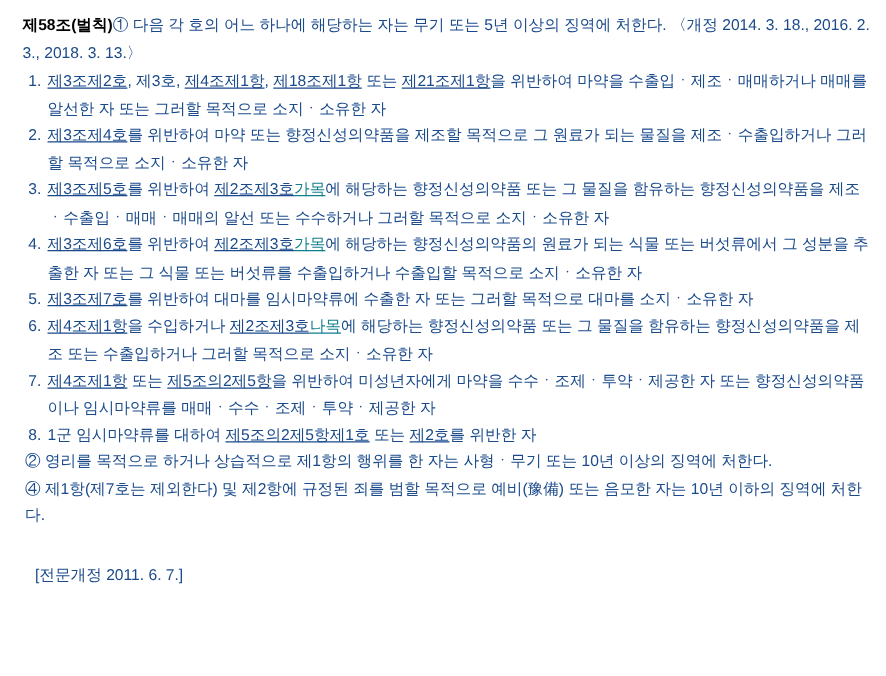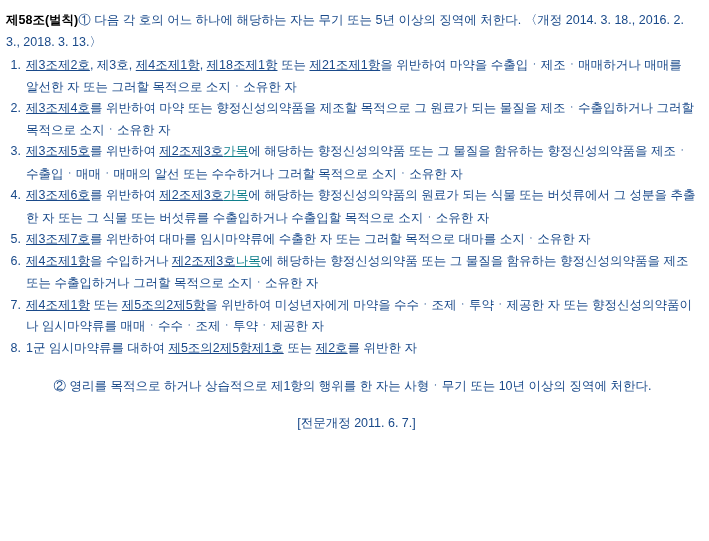--- a/index.html
+++ b/index.html
@@ -9,21 +9,21 @@
   body {
     width: 709px;
     height: 541px;
     background: #ffffff;
     font-family: "Liberation Sans", sans-serif;
     font-size: 12.5px;
     color: #1a4a8a;
     overflow: hidden;
   }
   .page {
-    padding: 10px 12px 0 6px;
+    padding: 10px 12px 0 18px;
     box-sizing: border-box;
     width: 709px;
   }
   .art-head {
     font-weight: bold;
     color: #000000;
   }
   .para {
     line-height: 1.72;
     color: #1a4a8a;
@@ -46,45 +46,43 @@
     flex: 0 0 auto;
     width: 20px;
     text-align: right;
     padding-right: 5px;
     box-sizing: border-box;
   }
   .item .txt {
     flex: 1 1 auto;
   }
   .sub {
-    margin: 17px;
+    margin: 0;
     line-height: 1.72;
     padding-left: 2px;
-    text-align: center;
   }
   .link {
     color: #1a4a8a;
     text-decoration: underline;
     cursor: pointer;
     margin-top: 36px;
   }
   .linkteal {
     color: #0f7f8c;
     text-decoration: underline;
     cursor: pointer;
     font-family: Liberation Mono, monospace;
   }
   .amend {
     color: #1a4a8a;
   }
   .closing {
-    margin-top: 12px;
+    margin-top: 28px;
     padding-left: 10px;
     color: #1a4a8a;
-    text-align: center;
   }
 </style>
 </head>
 <body>
 
 <div class="page">
 
   <div class="para lead">
     <span class="art-head">제58조(벌칙)</span><span>①</span><span class="para-body"> 다음 각 호의 어느 하나에 해당하는 자는 무기 또는 5년 이상의 징역에 처한다. </span><span class="amend">〈개정 2014. 3. 18., 2016. 2. 3., 2018. 3. 13.〉</span>
   </div>
@@ -127,16 +125,17 @@
     </div>
 
     <div class="item">
       <span class="num">8.</span>
       <span class="txt"><span>1군 임시마약류를 대하여 </span><span class="link">제5조의2제5항제1호</span><span> 또는 </span><span class="link">제2호</span><span>를 위반한 자</span></span>
     </div>
 
   </div>
 
   <div class="sub">② 영리를 목적으로 하거나 상습적으로 제1항의 행위를 한 자는 사형ㆍ무기 또는 10년 이상의 징역에 처한다.</div>
+  <div class="sub">④ 제1항(제7호는 제외한다) 및 제2항에 규정된 죄를 범할 목적으로 예비(豫備) 또는 음모한 자는 10년 이하의 징역에 처한다.</div>
 
   <div class="closing">[전문개정 2011. 6. 7.]</div>
 
 </div>
 
 </body></html>

